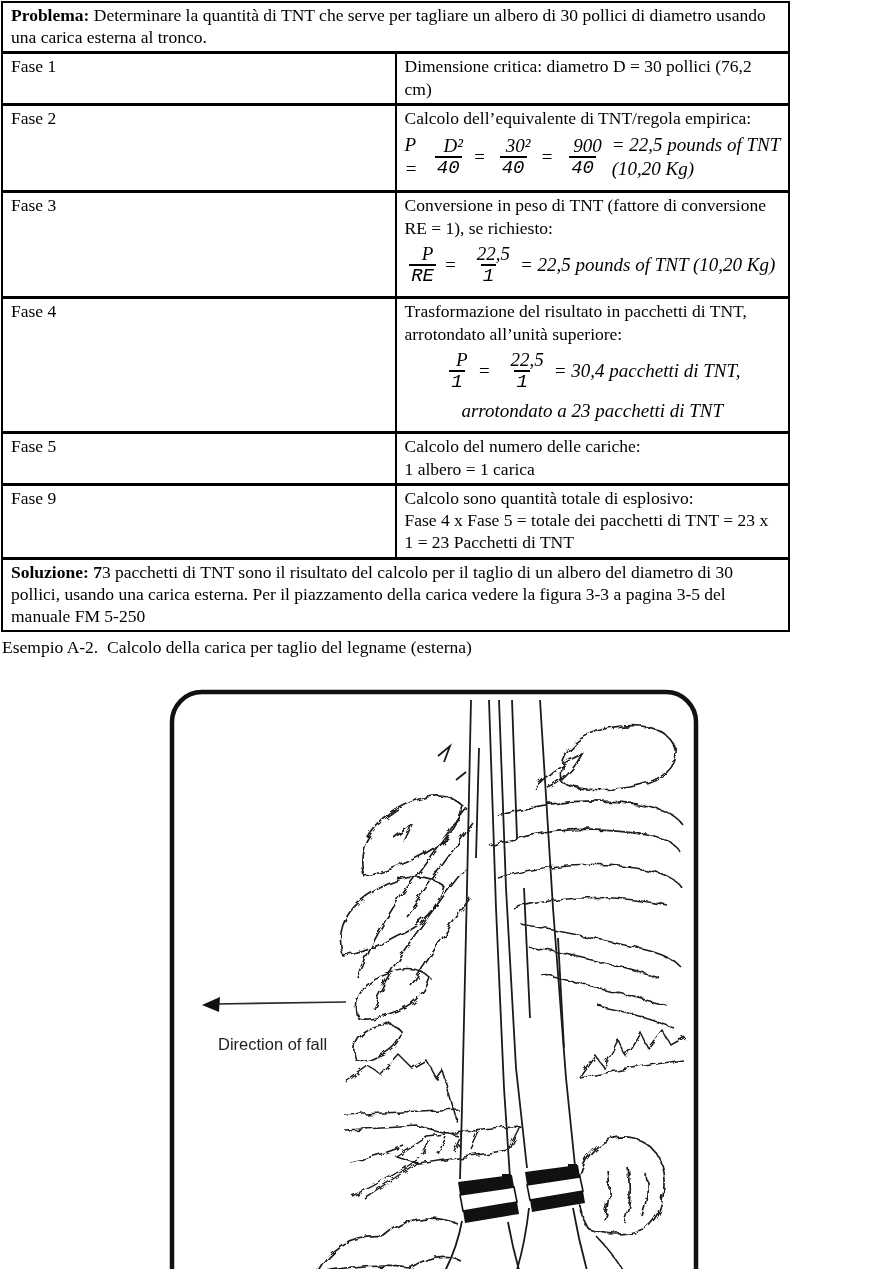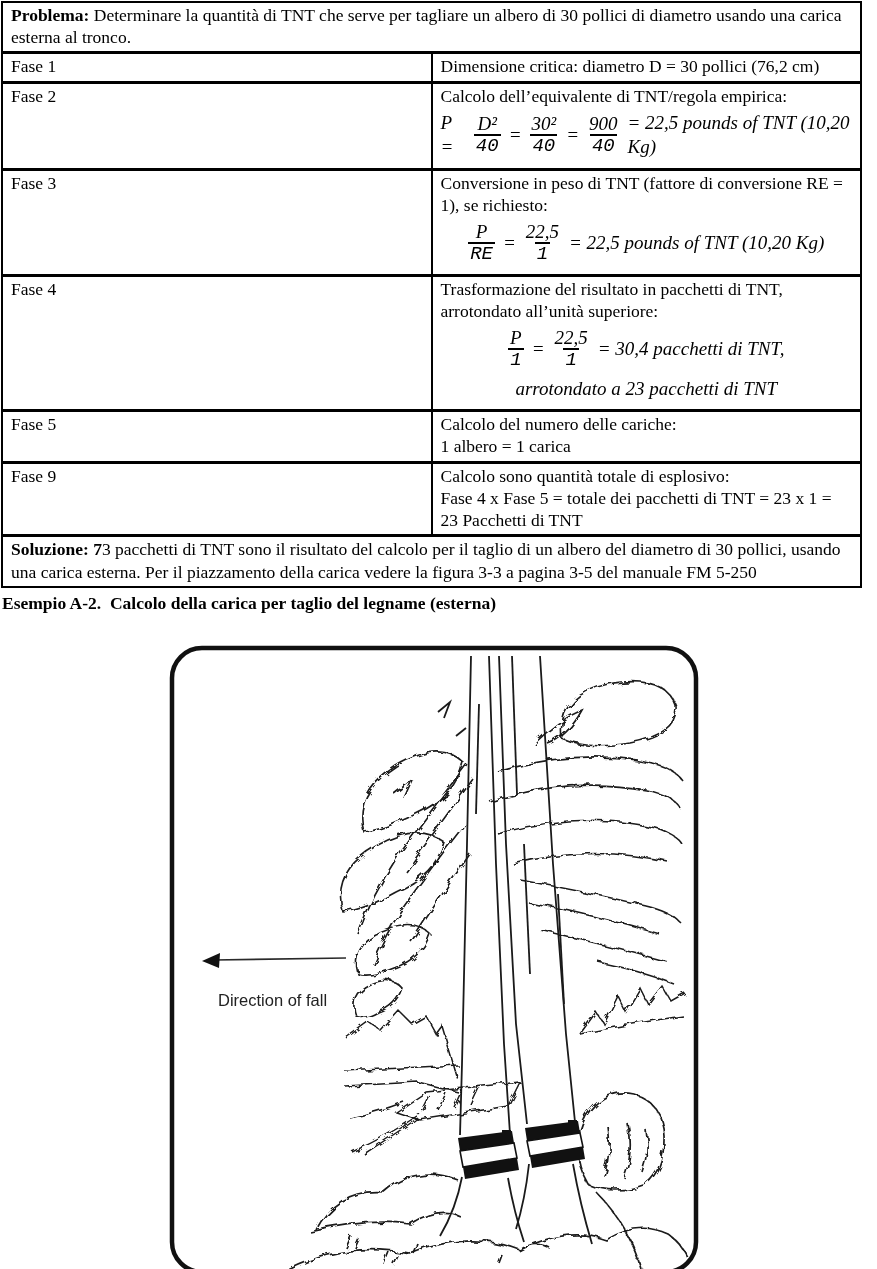--- a/index.html
+++ b/index.html
@@ -2,40 +2,40 @@
 <html><head>
 <meta charset="utf-8">
 <style>
   html,body { margin:0; padding:0; }
   body {
     width:877px; height:1269px; background:#ffffff; color:#000;
     font-family:"Liberation Serif", serif; overflow:hidden;
   }
   
   .doc-table {
-    border-collapse:collapse; width:861px; margin:1px 0 0 1px;
+    border-collapse:collapse; width:789px; margin:1px 0 0 1px;
     font-size:17.5px; line-height:1.27; table-layout:fixed;
   }
   .doc-table td {
     border:2px solid #000; border-top-width:3px;
     padding:1px 8px 3px 8px; vertical-align:top;
   }
   .doc-table tr:first-child td { border-top-width:2px; }
   td.c1 { width:122px; }
   .b { font-weight:bold; }
   .formula {
     display:flex; align-items:center; justify-content:center; gap:8px;
     font-style:italic; font-size:19px; margin:4px 0 6px 0;
   }
   .frac { display:inline-flex; flex-direction:column; align-items:center; line-height:1.12; }
   .frac .den { border-top:2px solid #000; padding:0 2px;font-family:Liberation Mono, monospace; }
-  .frac .num { padding:0 2px; }
+  .frac .num { padding:0 2px;margin-left:10px; }
   .fline2 { text-align:center; font-style:italic; font-size:19px; margin:0 0 5px 0; }
   
-  .esempio { font-size:17.5px; margin:5px 0 0 2px; white-space:pre-wrap;font-weight:bold; }
+  .esempio { font-size:17.5px; margin:5px 0 0 2px; white-space:pre-wrap; }
   .figure-wrap { margin:30px 0 0 168px; width:532px; }
   svg text.dir-label { font-family:"Liberation Sans", sans-serif; }
 </style>
 </head>
 <body>
 
 <table class="doc-table">
   <tbody>
       <tr>
     <td colspan="2">

